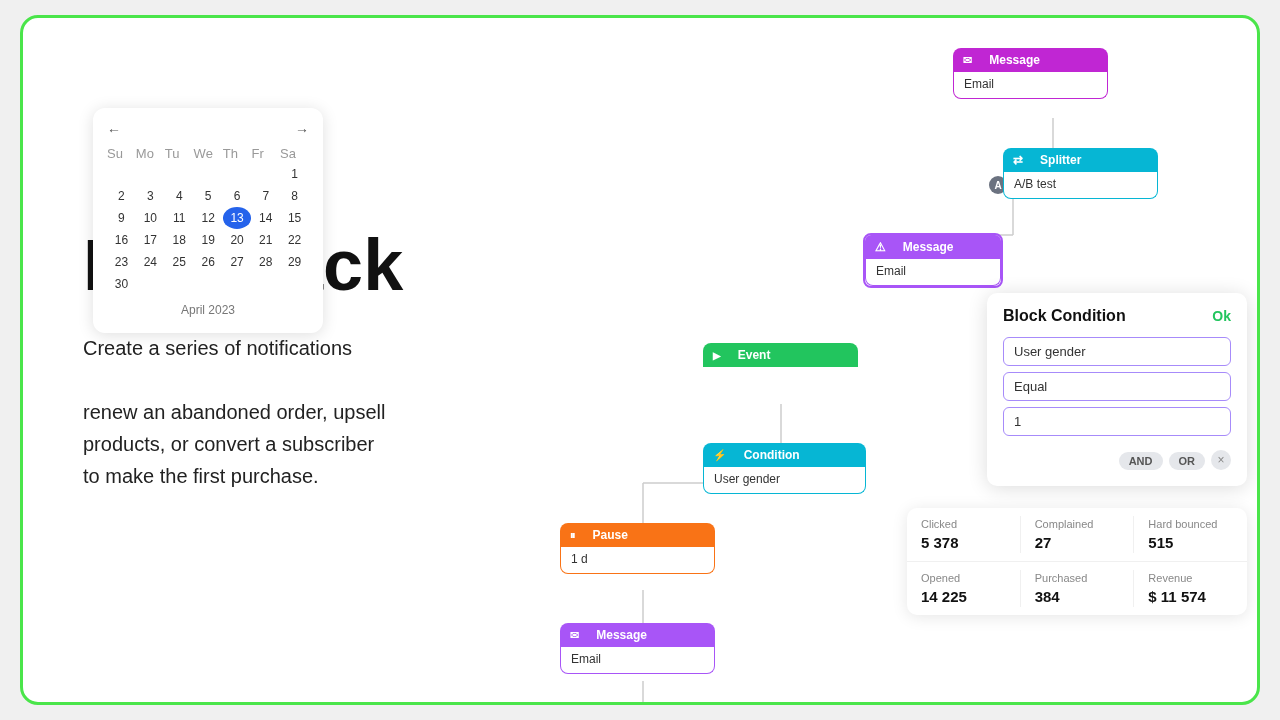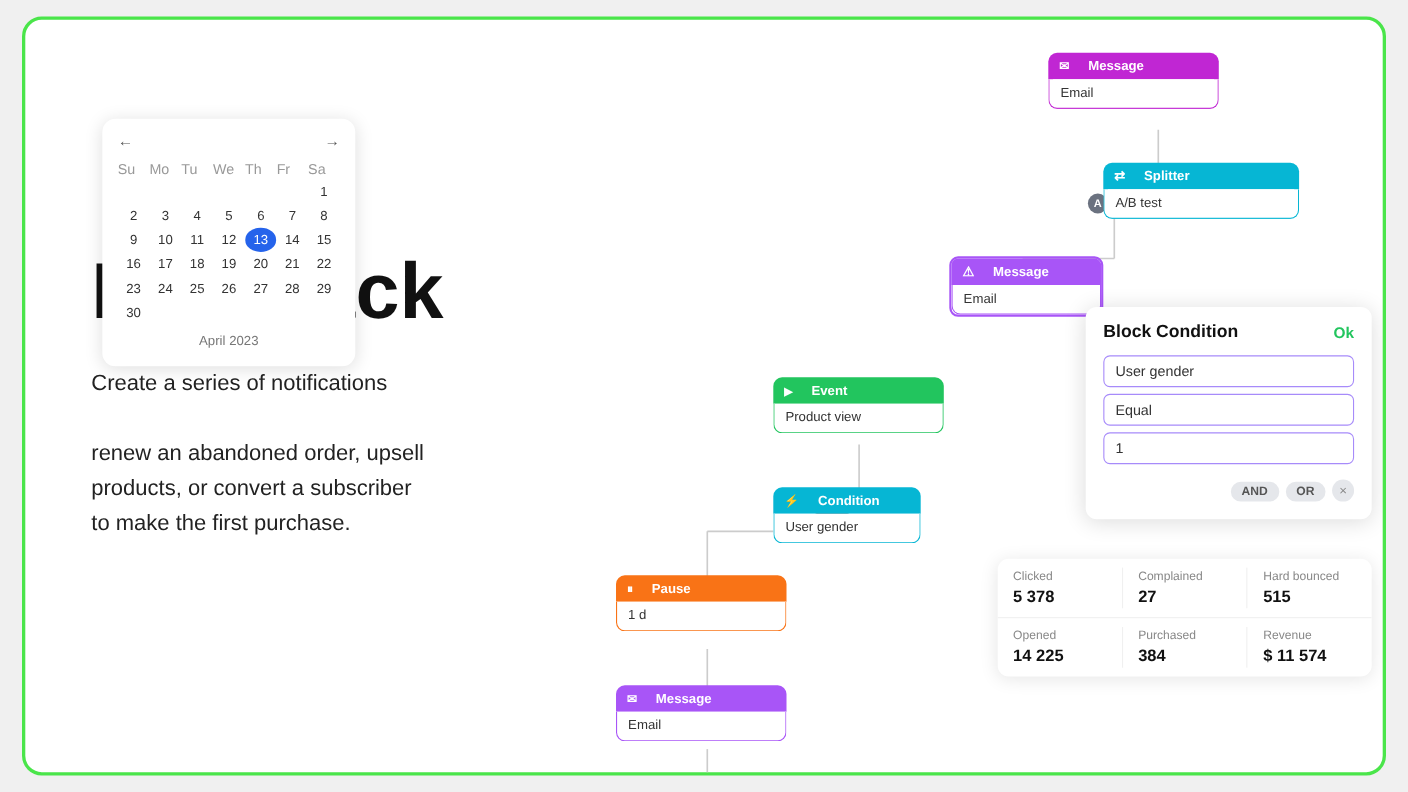--- a/index.html
+++ b/index.html
@@ -161,21 +161,21 @@
     .connector-svg {
       position: absolute;
       top: 0; left: 0;
       pointer-events: none;
     }
 
     
     .block-condition {
       position: absolute;
       right: 10px;
-      top: 261px;
+      top: 275px;
       width: 260px;
       background: #fff;
       border-radius: 10px;
       box-shadow: 0 2px 20px rgba(0,0,0,0.14);
       padding: 14px 16px 16px;
     }
     .bc-header {
       display: flex;
       align-items: center;
       justify-content: space-between;
@@ -403,49 +403,48 @@
       <span class="icon-envelope"></span>
       <span>Message</span>
     </div>
     <div class="node-body">Email</div>
   </div>
 
   <div class="a-badge" style="left:966px;top:158px;">
     <span>A</span>
   </div>
 
-  <div class="node node-splitter" style="left:980px;top:130px;width:178px;">
+  <div class="node node-splitter" style="left:980px;top:130px;width:155px;">
     <div class="node-header">
       <span class="icon-split"></span>
       <span>Splitter</span>
     </div>
     <div class="node-body">A/B test</div>
   </div>
 
   <div class="node" style="left:840px;top:215px;width:140px;border-radius:8px;border:2px solid #a855f7;">
     <div class="node-header" style="background:#a855f7;color:#fff;border-radius:6px 6px 0 0;">
       <span>⚠</span>
       <span>Message</span>
     </div>
     <div class="node-body" style="border-color:#a855f7;">Email</div>
   </div>
 
   <div class="node node-event" style="left:680px;top:325px;width:155px;">
     <div class="node-header">
       <span class="icon-play"></span>
       <span>Event</span>
     </div>
-    <div class="node-body">Product view</div>
   </div>
 
   <div class="else-badge" style="left:714px;top:448px;">
     <span>Else</span>
   </div>
 
-  <div class="node node-condition" style="left:680px;top:425px;width:134px;">
+  <div class="node node-condition" style="left:680px;top:425px;width:163px;">
     <div class="node-header">
       <span class="icon-cond"></span>
       <span>Condition</span>
     </div>
     <div class="node-body">User gender</div>
   </div>
 
   <div class="node node-pause" style="left:537px;top:505px;width:155px;">
     <div class="node-header">
       <span class="icon-pause-icon"></span>

